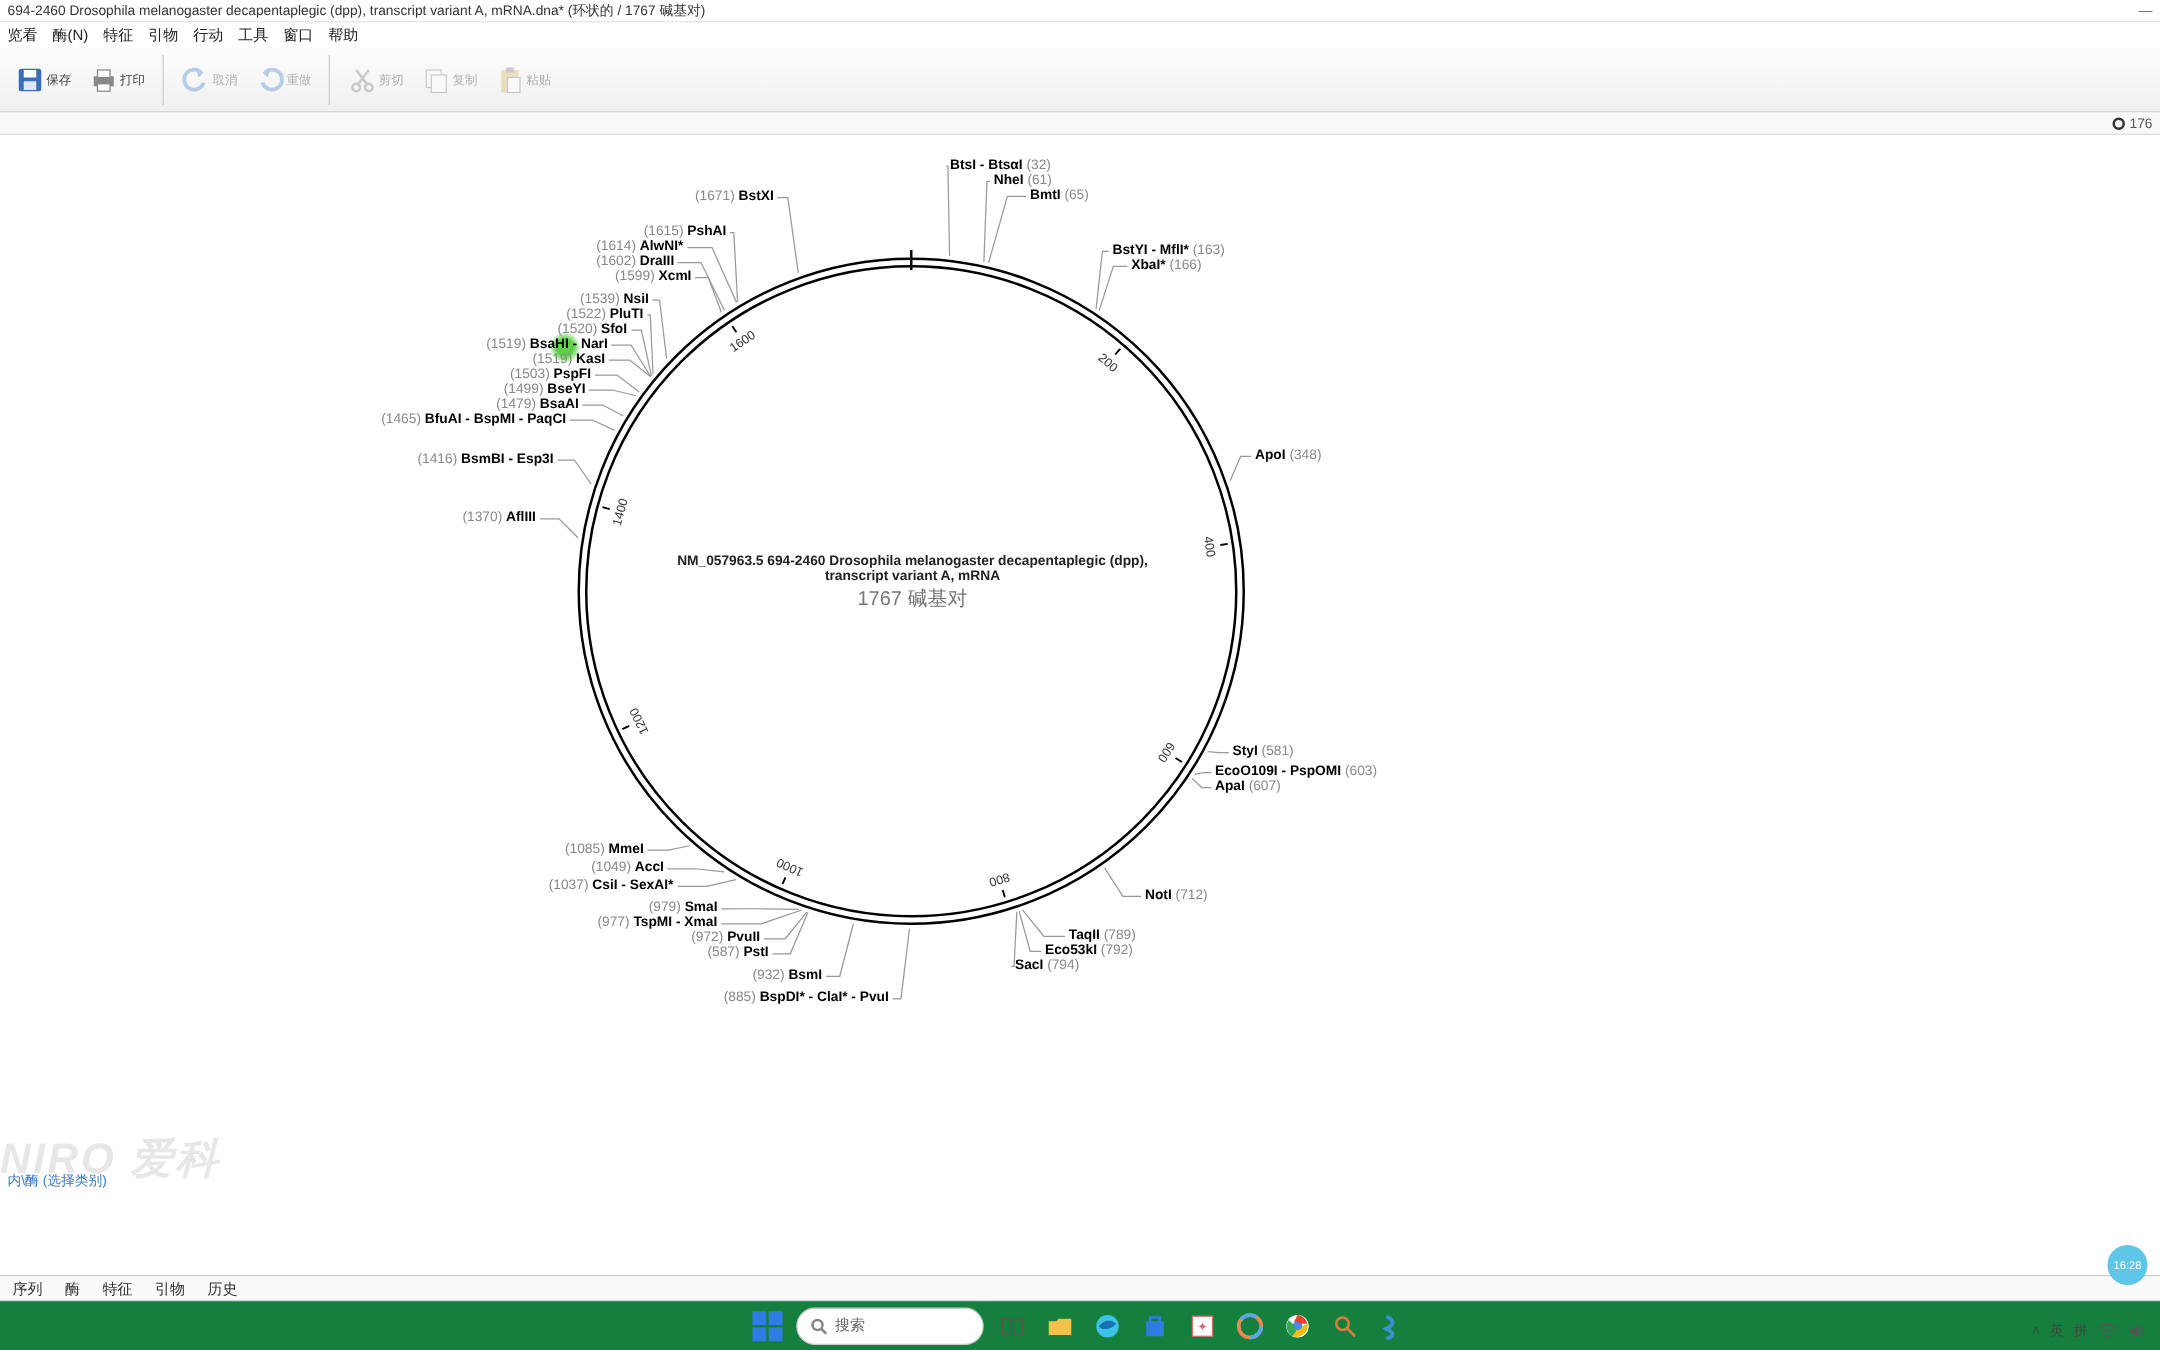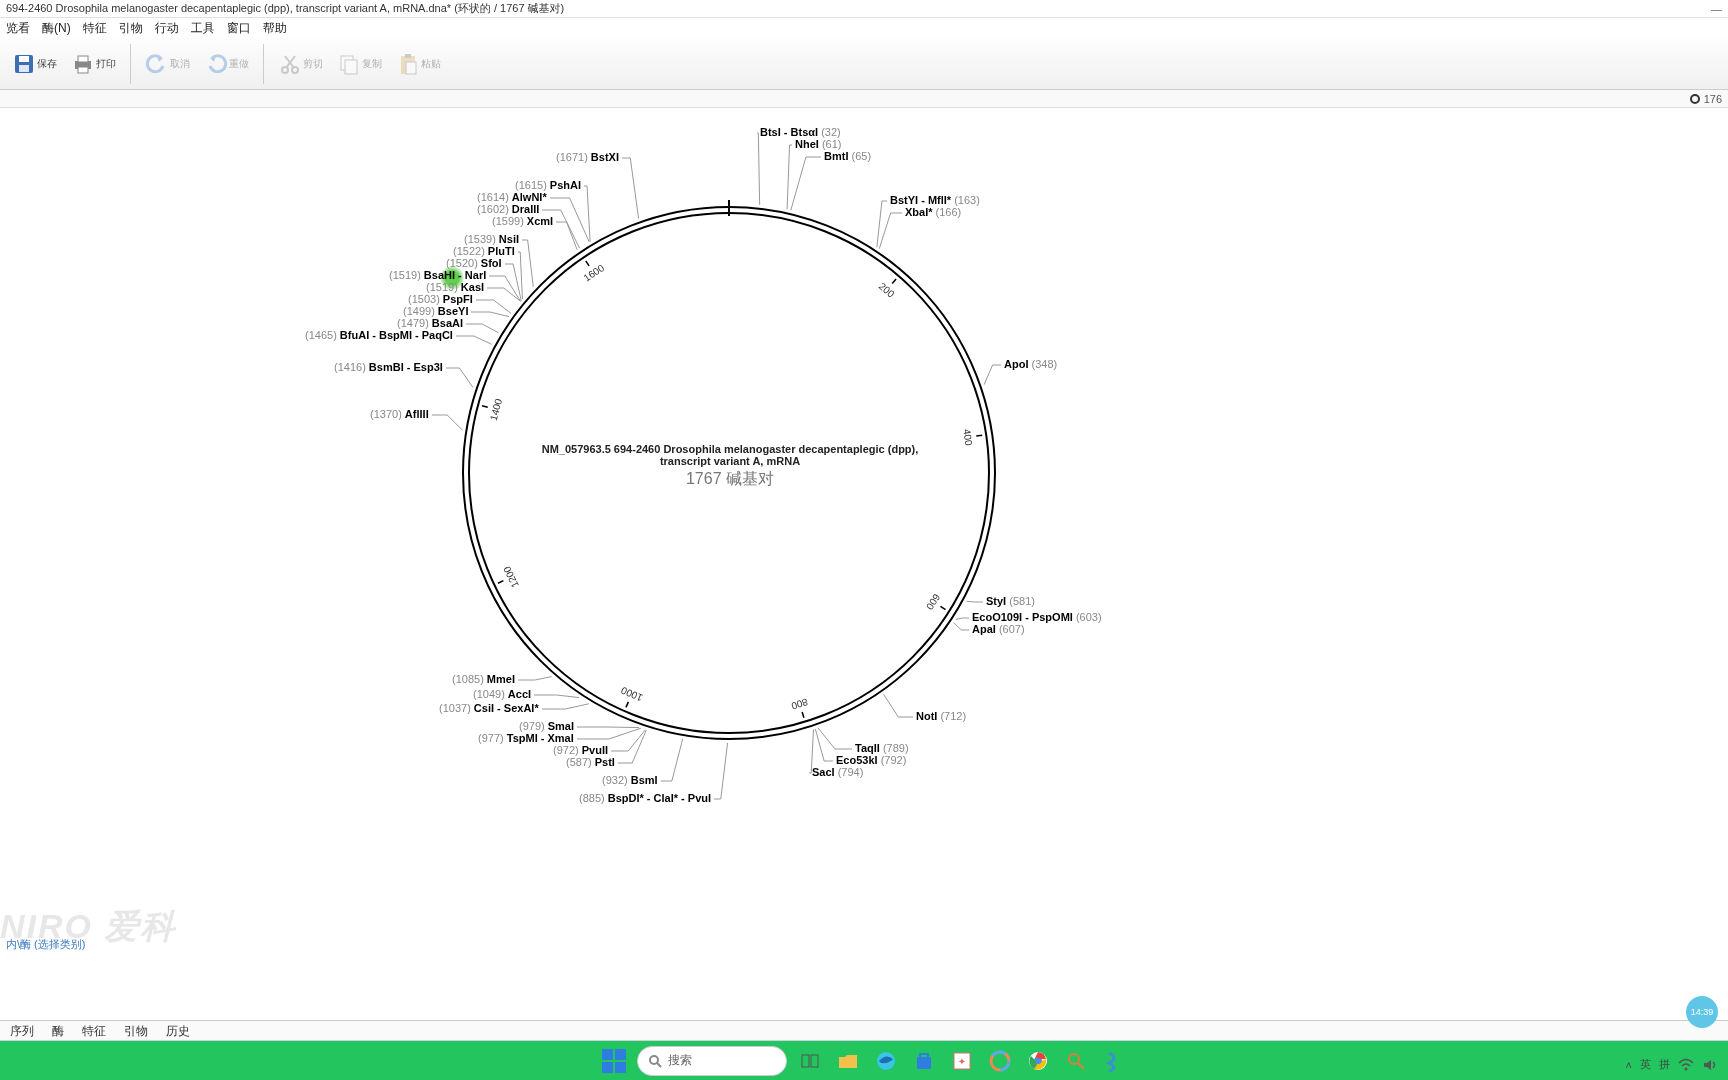--- a/index.html
+++ b/index.html
@@ -132,21 +132,21 @@
       font-weight: bold;
       color: rgba(160,160,160,0.25);
       font-style: italic;
       letter-spacing: 2px;
     }
     .taskbar {
       position: absolute;
       bottom: 0;
       width: 100%;
       height: 40px;
-      background: #22c55e;
+      background: #15803d;
       border-top: 1px solid #c9d4e3;
       display: flex;
       align-items: center;
       justify-content: center;
       gap: 8px;
     }
     .win-icon {
       width: 24px; height: 24px;
       display: grid;
       grid-template-columns: 1fr 1fr;
@@ -408,21 +408,21 @@
 </div>
 
 <div class="bottom-tabs">
   <span>序列</span>
   <span>酶</span>
   <span>特征</span>
   <span>引物</span>
   <span>历史</span>
 </div>
 
-<div class="clock-bubble">14:39</div>
+<div class="clock-bubble">16:28</div>
 
 <div class="taskbar">
   <div class="tb-icon">
     <div class="win-icon">
         <div></div>
         <div></div>
         <div></div>
         <div></div>
       </div>
   </div>

